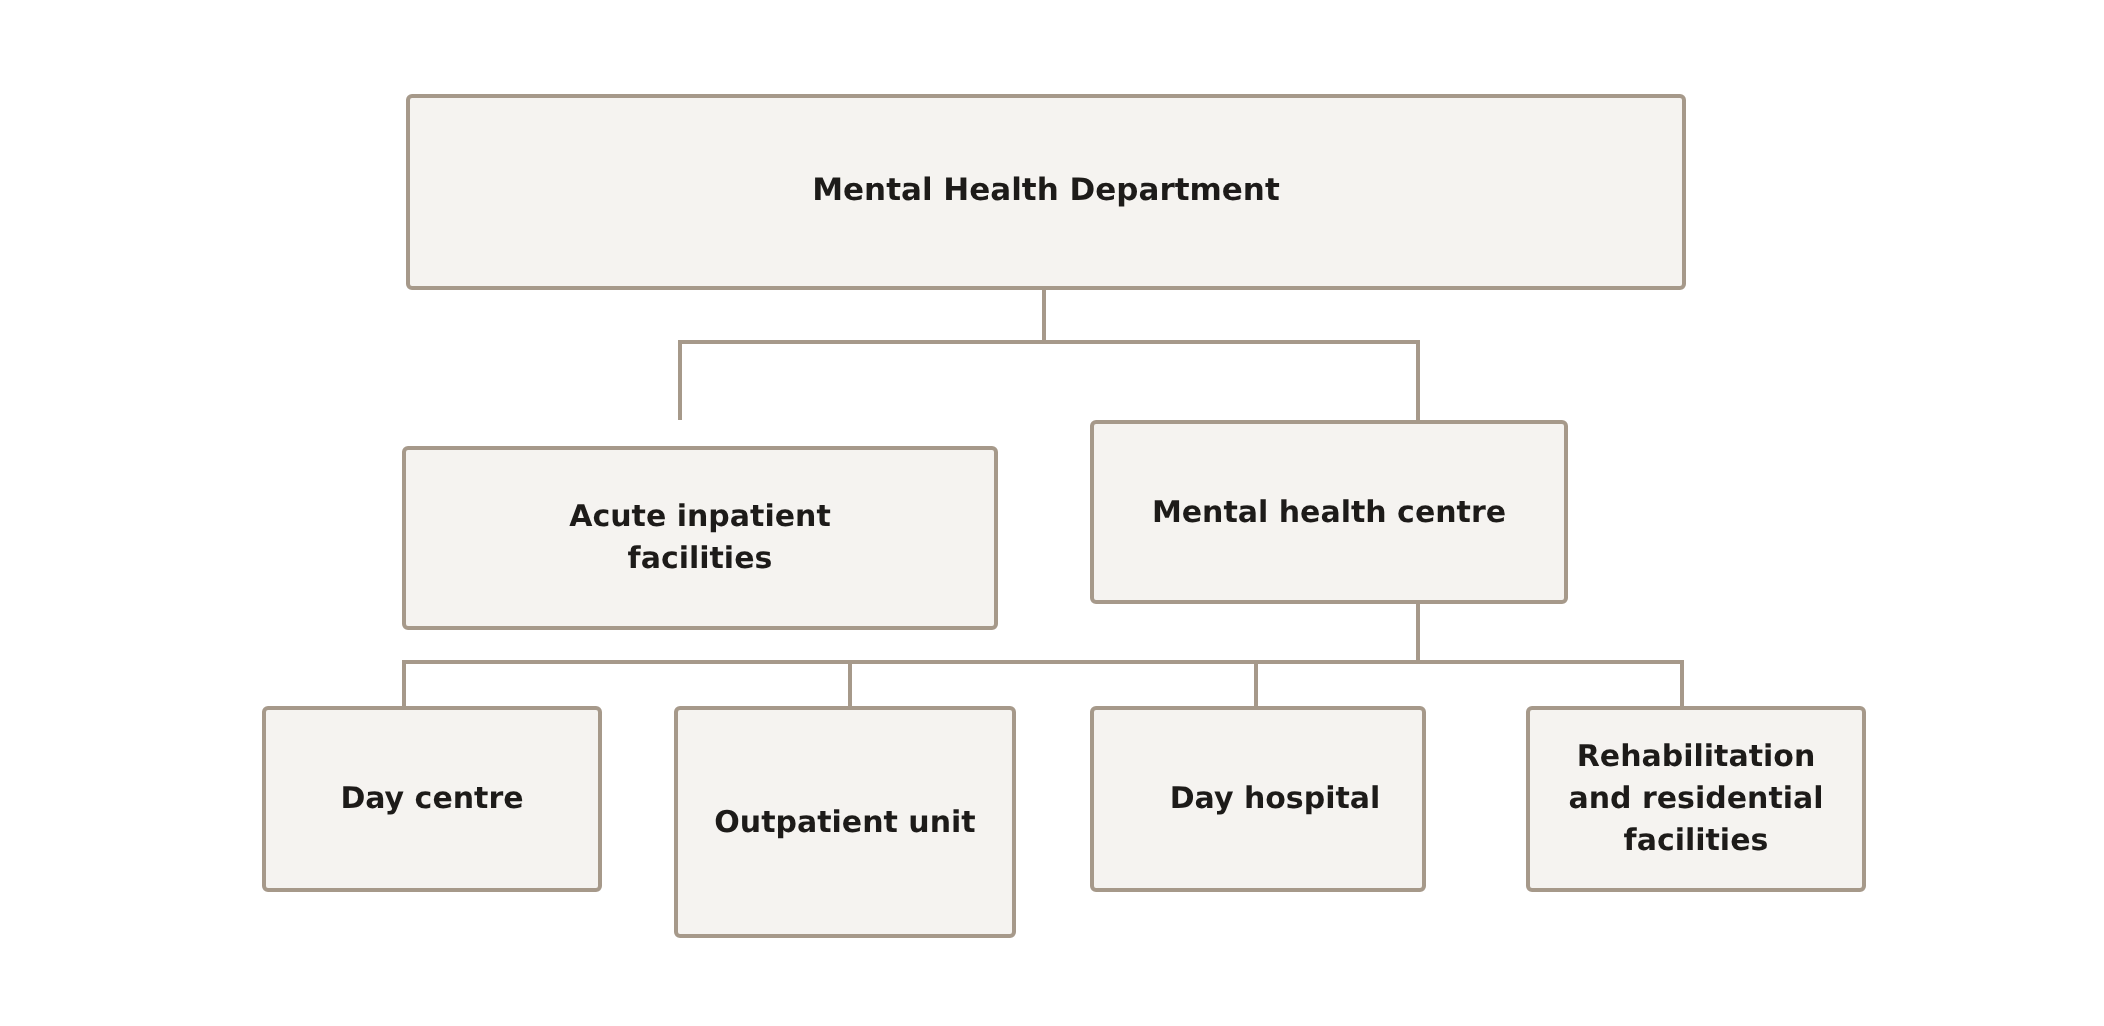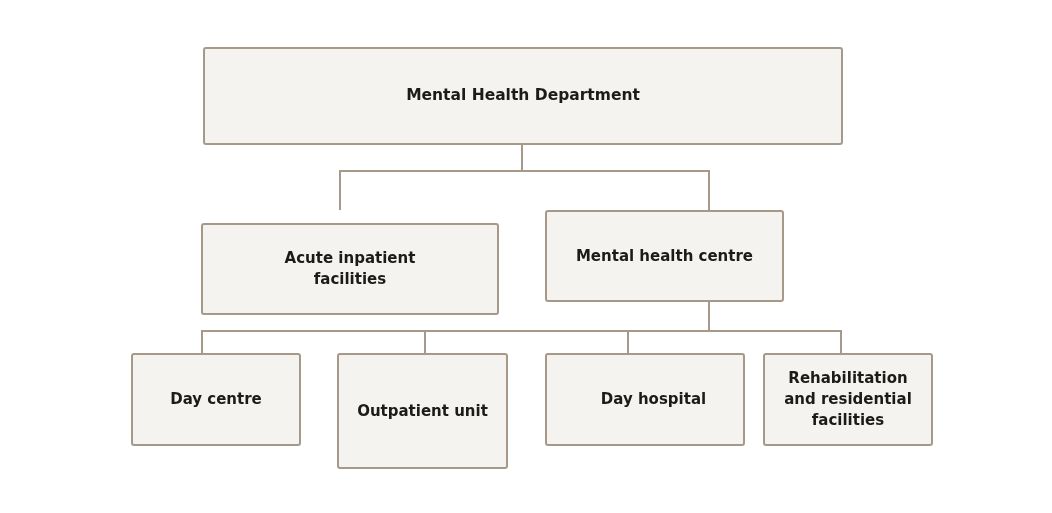--- a/index.html
+++ b/index.html
@@ -42,21 +42,21 @@
     line-height:1.4;
     white-space:pre-line;
     padding:4px 10px;
   }
   
   #node-mhd        {left:203px; top:47px;  width:640px; height:98px; font-size:15.5px;}
   #node-acute      {left:201px; top:210px; width:298px; height:92px;margin-top:13px;}
   #node-mhc        {left:545px; top:210px; width:239px; height:92px;}
   #node-daycentre  {left:131px; top:353px; width:170px; height:93px;}
   #node-outpatient {left:337px; top:353px; width:171px; height:116px;}
-  #node-dayhosp    {left:545px; top:353px; width:200px; height:93px;padding-left:27px;}
+  #node-dayhosp    {left:545px; top:353px; width:168px; height:93px;padding-left:27px;}
   #node-rehab      {left:751px; top:353px; width:170px; height:93px;margin-left:12px;}
 </style>
 </head>
 <body>
 
 <div class="canvas">
 
   <svg class="connectors" viewBox="0 0 1052 513" xmlns="http://www.w3.org/2000/svg">
 
     <path d="M522 145 V171"></path>

